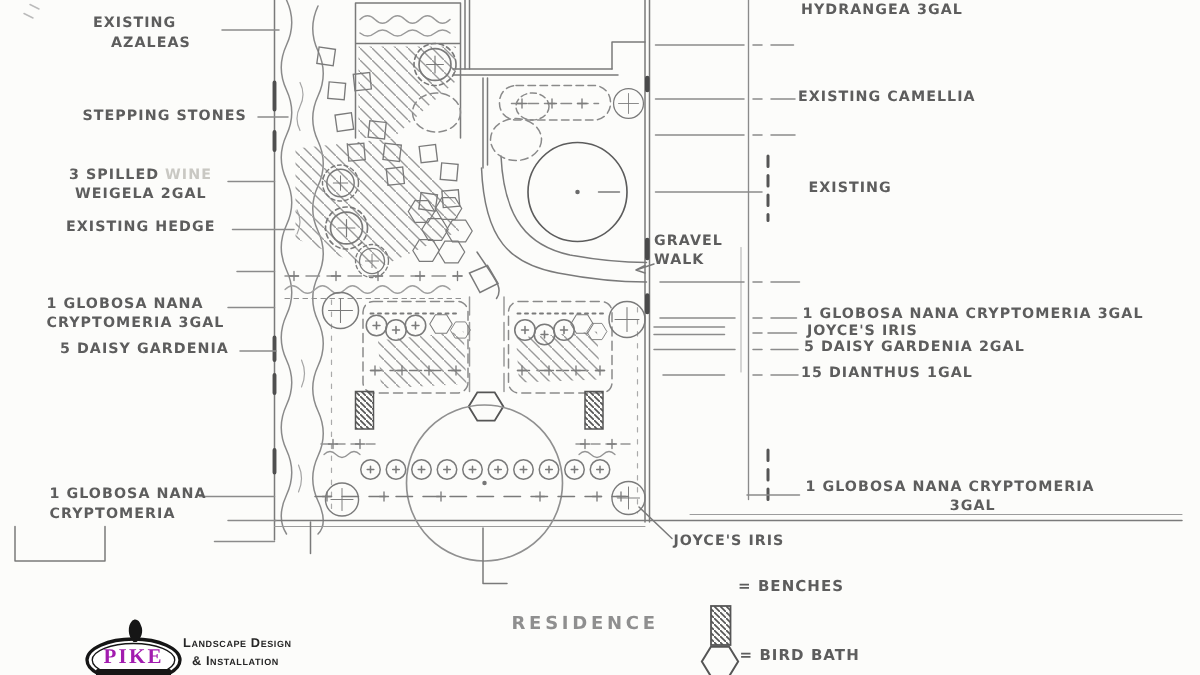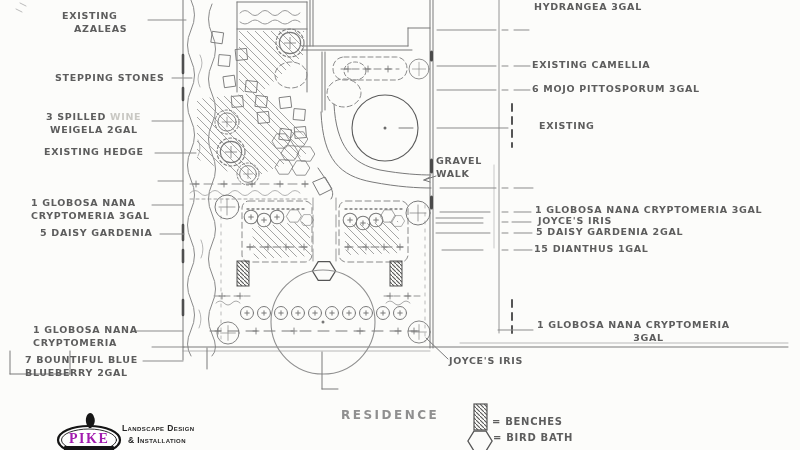--- a/index.html
+++ b/index.html
@@ -282,39 +282,36 @@
   <div class="lbl" style="left:62px;top:10px">EXISTING
    AZALEAS</div>
   <div class="lbl" style="left:55px;top:72px">STEPPING STONES</div>
   <div class="lbl" style="left:46px;top:111px"><span>3 SPILLED </span><span class="faded">WINE</span><div> WEIGELA 2GAL</div></div>
   <div class="lbl" style="left:44px;top:146px">EXISTING HEDGE</div>
   <div class="lbl" style="left:31px;top:197px">1 GLOBOSA NANA
 CRYPTOMERIA 3GAL</div>
   <div class="lbl" style="left:40px;top:227px">5 DAISY GARDENIA</div>
   <div class="lbl" style="left:33px;top:324px">1 GLOBOSA NANA
 CRYPTOMERIA</div>
-  <div class="lbl" style="left:25px;top:354px">7 BOUNTIFUL BLUE
-BLUEBERRY 2GAL</div>
 
   <div class="lbl" style="left:534px;top:1px">HYDRANGEA 3GAL</div>
   <div class="lbl" style="left:532px;top:59px">EXISTING CAMELLIA</div>
-  <div class="lbl" style="left:532px;top:83px">6 MOJO PITTOSPORUM 3GAL</div>
   <div class="lbl" style="left:539px;top:120px">EXISTING</div>
   <div class="lbl" style="left:535px;top:204px">1 GLOBOSA NANA CRYPTOMERIA 3GAL</div>
   <div class="lbl" style="left:538px;top:215px">JOYCE'S IRIS</div>
   <div class="lbl" style="left:536px;top:226px">5 DAISY GARDENIA 2GAL</div>
   <div class="lbl" style="left:534px;top:243px">15 DIANTHUS 1GAL</div>
   <div class="lbl hang" style="left:537px;top:319px">1 GLOBOSA NANA CRYPTOMERIA
                         3GAL</div>
 
   <div class="lbl" style="left:436px;top:155px">GRAVEL
 WALK</div>
   <div class="lbl" style="left:449px;top:355px">JOYCE'S IRIS</div>
   <div class="lbl big-res" style="left:341px;top:409px">RESIDENCE</div>
 
-  <div class="lbl" style="left:492px;top:416px;font-size:10px">= BENCHES</div>
+  <div class="lbl" style="left:492px;top:386px;font-size:10px">= BENCHES</div>
   <div class="lbl" style="left:493px;top:432px;font-size:10px">= BIRD BATH</div>
 
   <div class="logo-pike" style="left:69px;top:431px">PIKE</div>
   <div class="tagline" style="left:122px;top:423px">Landscape Design</div>
   <div class="tagline" style="left:128px;top:435px">&amp; Installation</div>
 
 </div>
 
 </body></html>

